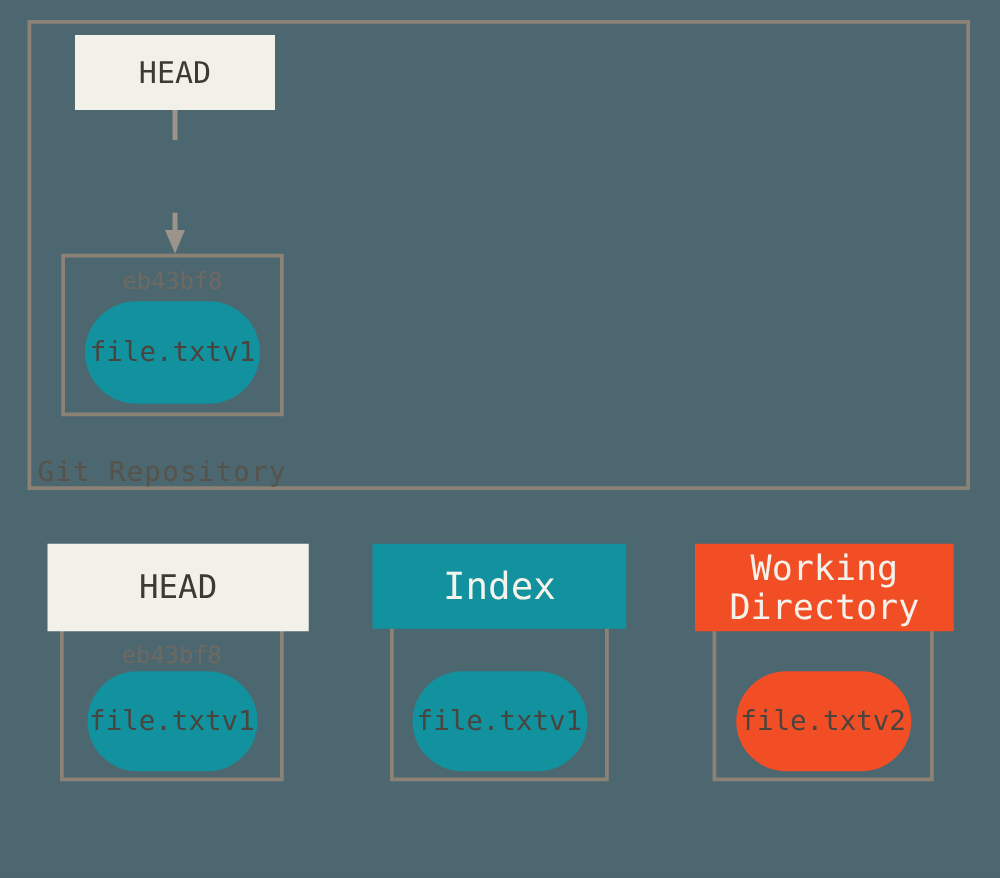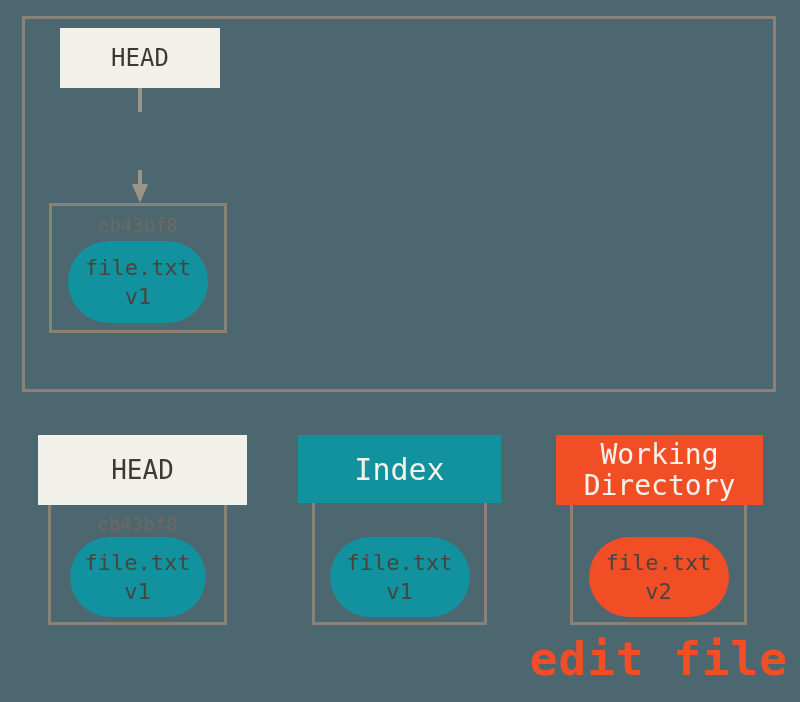--- a/index.html
+++ b/index.html
@@ -20,21 +20,21 @@
             color:var(--cream_text);font-size:24px;}
   .connector{left:138px;top:88px;width:4px;height:24px;background:var(--line);}
   .master-box{left:60px;top:110px;width:160px;height:60px;background:var(--gold);
               color:var(--white_text);font-size:24px;}
   .arrow-svg{left:120px;top:170px;}
 
   .commit-box{left:49px;top:203px;width:178px;height:130px;border:3px solid var(--border);}
   .hash-label{display:block;text-align:center;padding-top:8px;font-size:19px;line-height:22px;
               color:var(--hash_text);}
   .pill{width:140px;height:82px;border-radius:41px;margin:5px auto 0;
-        display:flex;flex-direction:column;align-items:center;justify-content:center;
+        display:flex;flex-direction:row;align-items:center;justify-content:center;
         font-size:22px;line-height:29px;color:var(--pill_text);}
   .pill-teal{background:var(--teal);}
   .pill-red{background:var(--red);}
 
   
   .sect-header{display:flex;align-items:center;justify-content:center;text-align:center;z-index:2;}
   .head-hdr{left:38px;top:435px;width:209px;height:70px;background:var(--cream);
             color:var(--cream_text);font-size:26px;}
   .index-hdr{left:298px;top:435px;width:203px;height:68px;background:var(--teal);
              color:var(--white_text);font-size:30px;}
@@ -52,20 +52,21 @@
 
   .edit-file{right:12px;top:632px;font-size:46px;font-weight:bold;letter-spacing:1px;
              color:var(--red);}
 </style>
 </head>
 <body>
 
 <div id="canvas">
 
   <div class="abs repo-box"></div>
+  <div class="abs repo-label">Git Repository</div>
 
   <div class="abs ref-box head-top">HEAD</div>
 
   <div class="abs connector"></div>
 
 
   <svg class="abs arrow-svg" width="40" height="34" viewBox="0 0 40 34">
     <line x1="20" y1="0" x2="20" y2="16" stroke="#9a948b" stroke-width="4"></line>
     <polygon points="12,14 28,14 20,33" fill="#9a948b"></polygon>
   </svg>
@@ -96,15 +97,14 @@
   </div>
 
   <div class="abs sect-header wd-hdr">Working Directory</div>
   <div class="abs gray-box wd-gray">
     <div class="pill pill-red">
       <span>file.txt</span>
       <span>v2</span>
     </div>
   </div>
 
-  <div class="abs edit-file">edit file</div>
 
 </div>
 
 </body></html>

